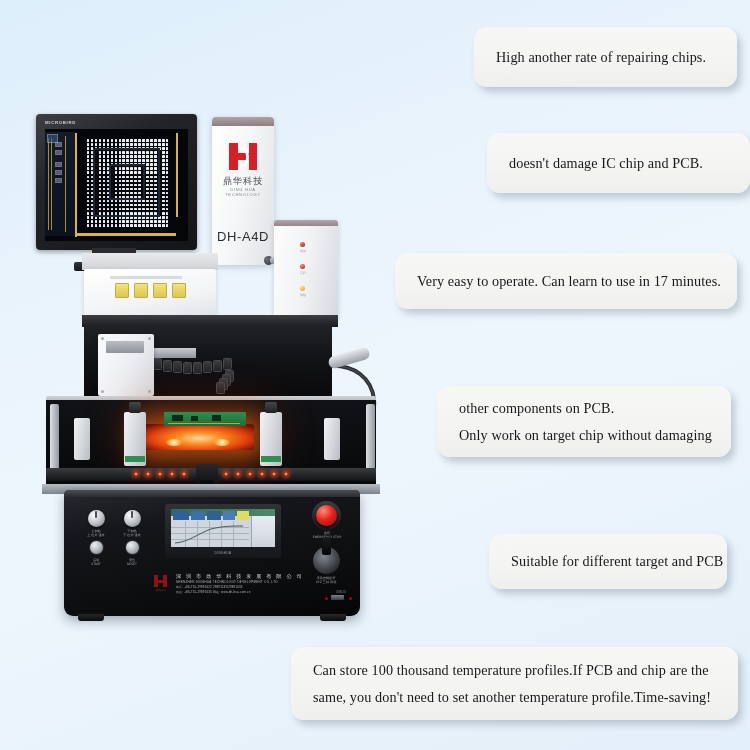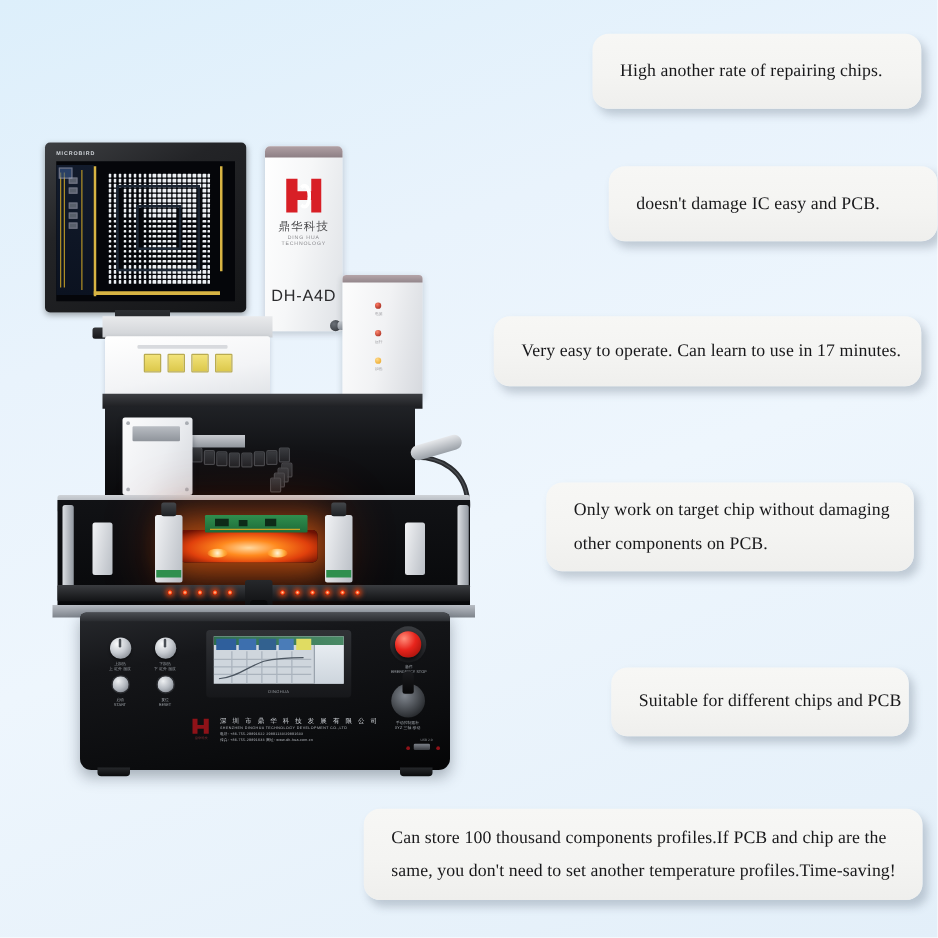--- a/index.html
+++ b/index.html
@@ -1009,28 +1009,28 @@
 
     <div class="foot" style="left:14px;"></div>
     <div class="foot" style="right:14px;"></div>
   </div>
 </div>
 
 <div class="callout" id="callout-0">
   <span class="line">High another rate of repairing chips.</span>
 </div>
 <div class="callout" id="callout-1">
-  <span class="line">doesn't damage IC easy and PCB.</span>
+  <span class="line">doesn't damage IC chip and PCB.</span>
 </div>
 <div class="callout" id="callout-2">
   <span class="line">Very easy to operate. Can learn to use in 17 minutes.</span>
 </div>
 <div class="callout" id="callout-3">
+  <span class="line">other components on PCB.</span>
   <span class="line">Only work on target chip without damaging</span>
-  <span class="line">other components on PCB.</span>
 </div>
 <div class="callout" id="callout-4">
-  <span class="line">Suitable for different chips and PCB</span>
+  <span class="line">Suitable for different target and PCB</span>
 </div>
 <div class="callout" id="callout-5">
-  <span class="line">Can store 100 thousand components profiles.If PCB and chip are the</span>
-  <span class="line">same, you don't need to set another temperature profiles.Time-saving!</span>
+  <span class="line">Can store 100 thousand temperature profiles.If PCB and chip are the</span>
+  <span class="line">same, you don't need to set another temperature profile.Time-saving!</span>
 </div>
 
 </body></html>

